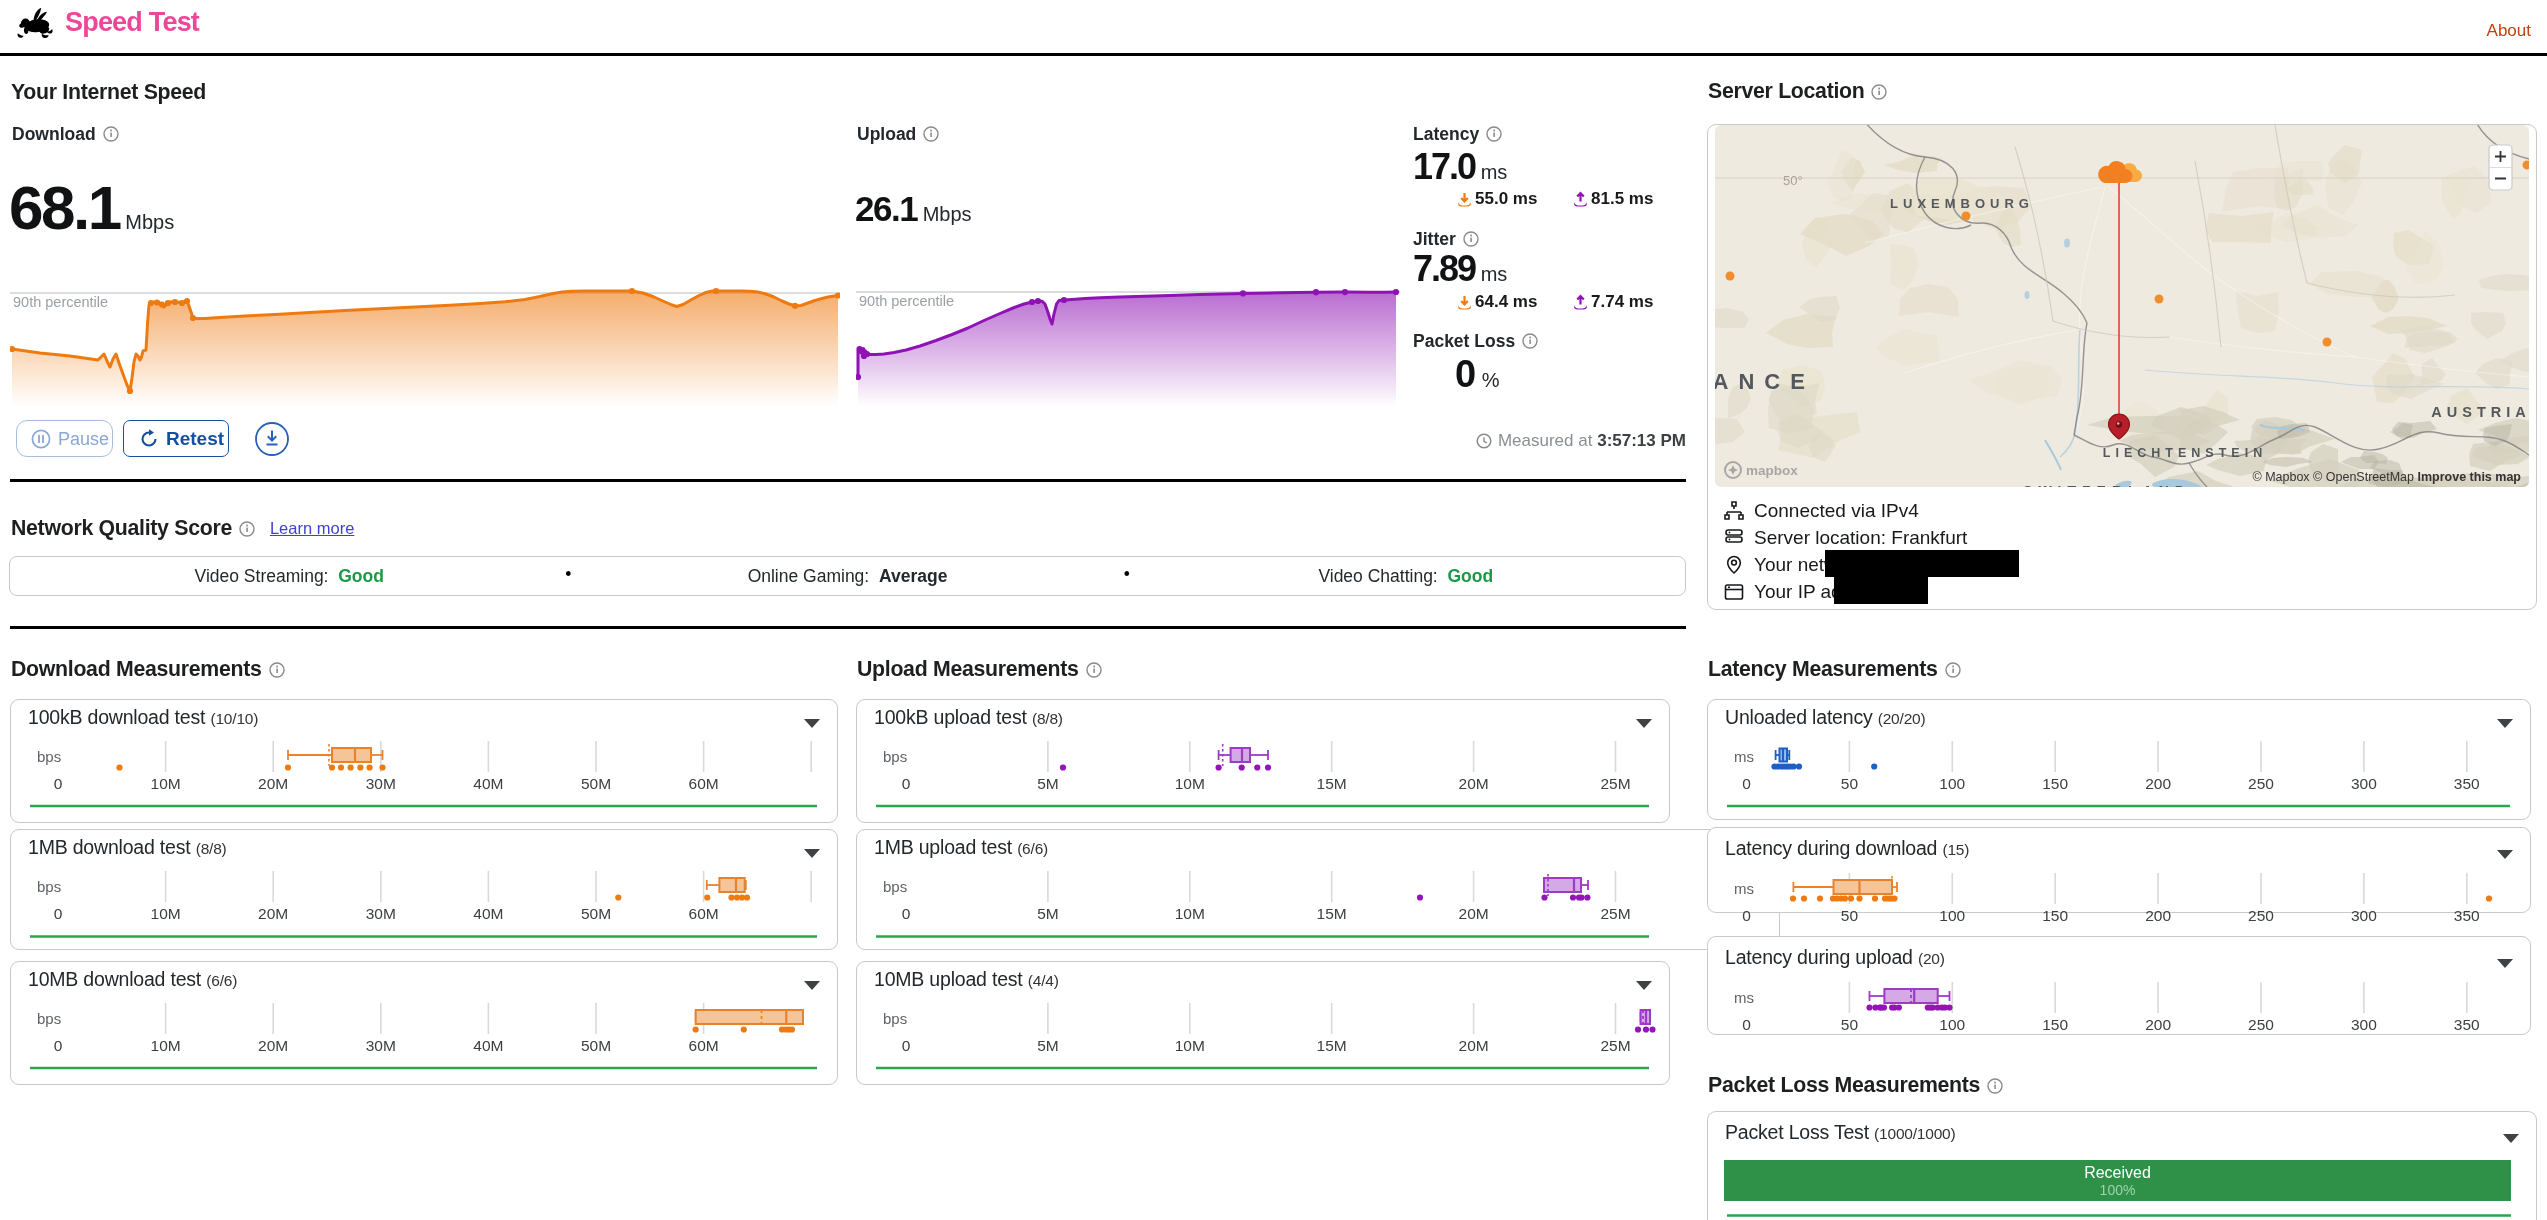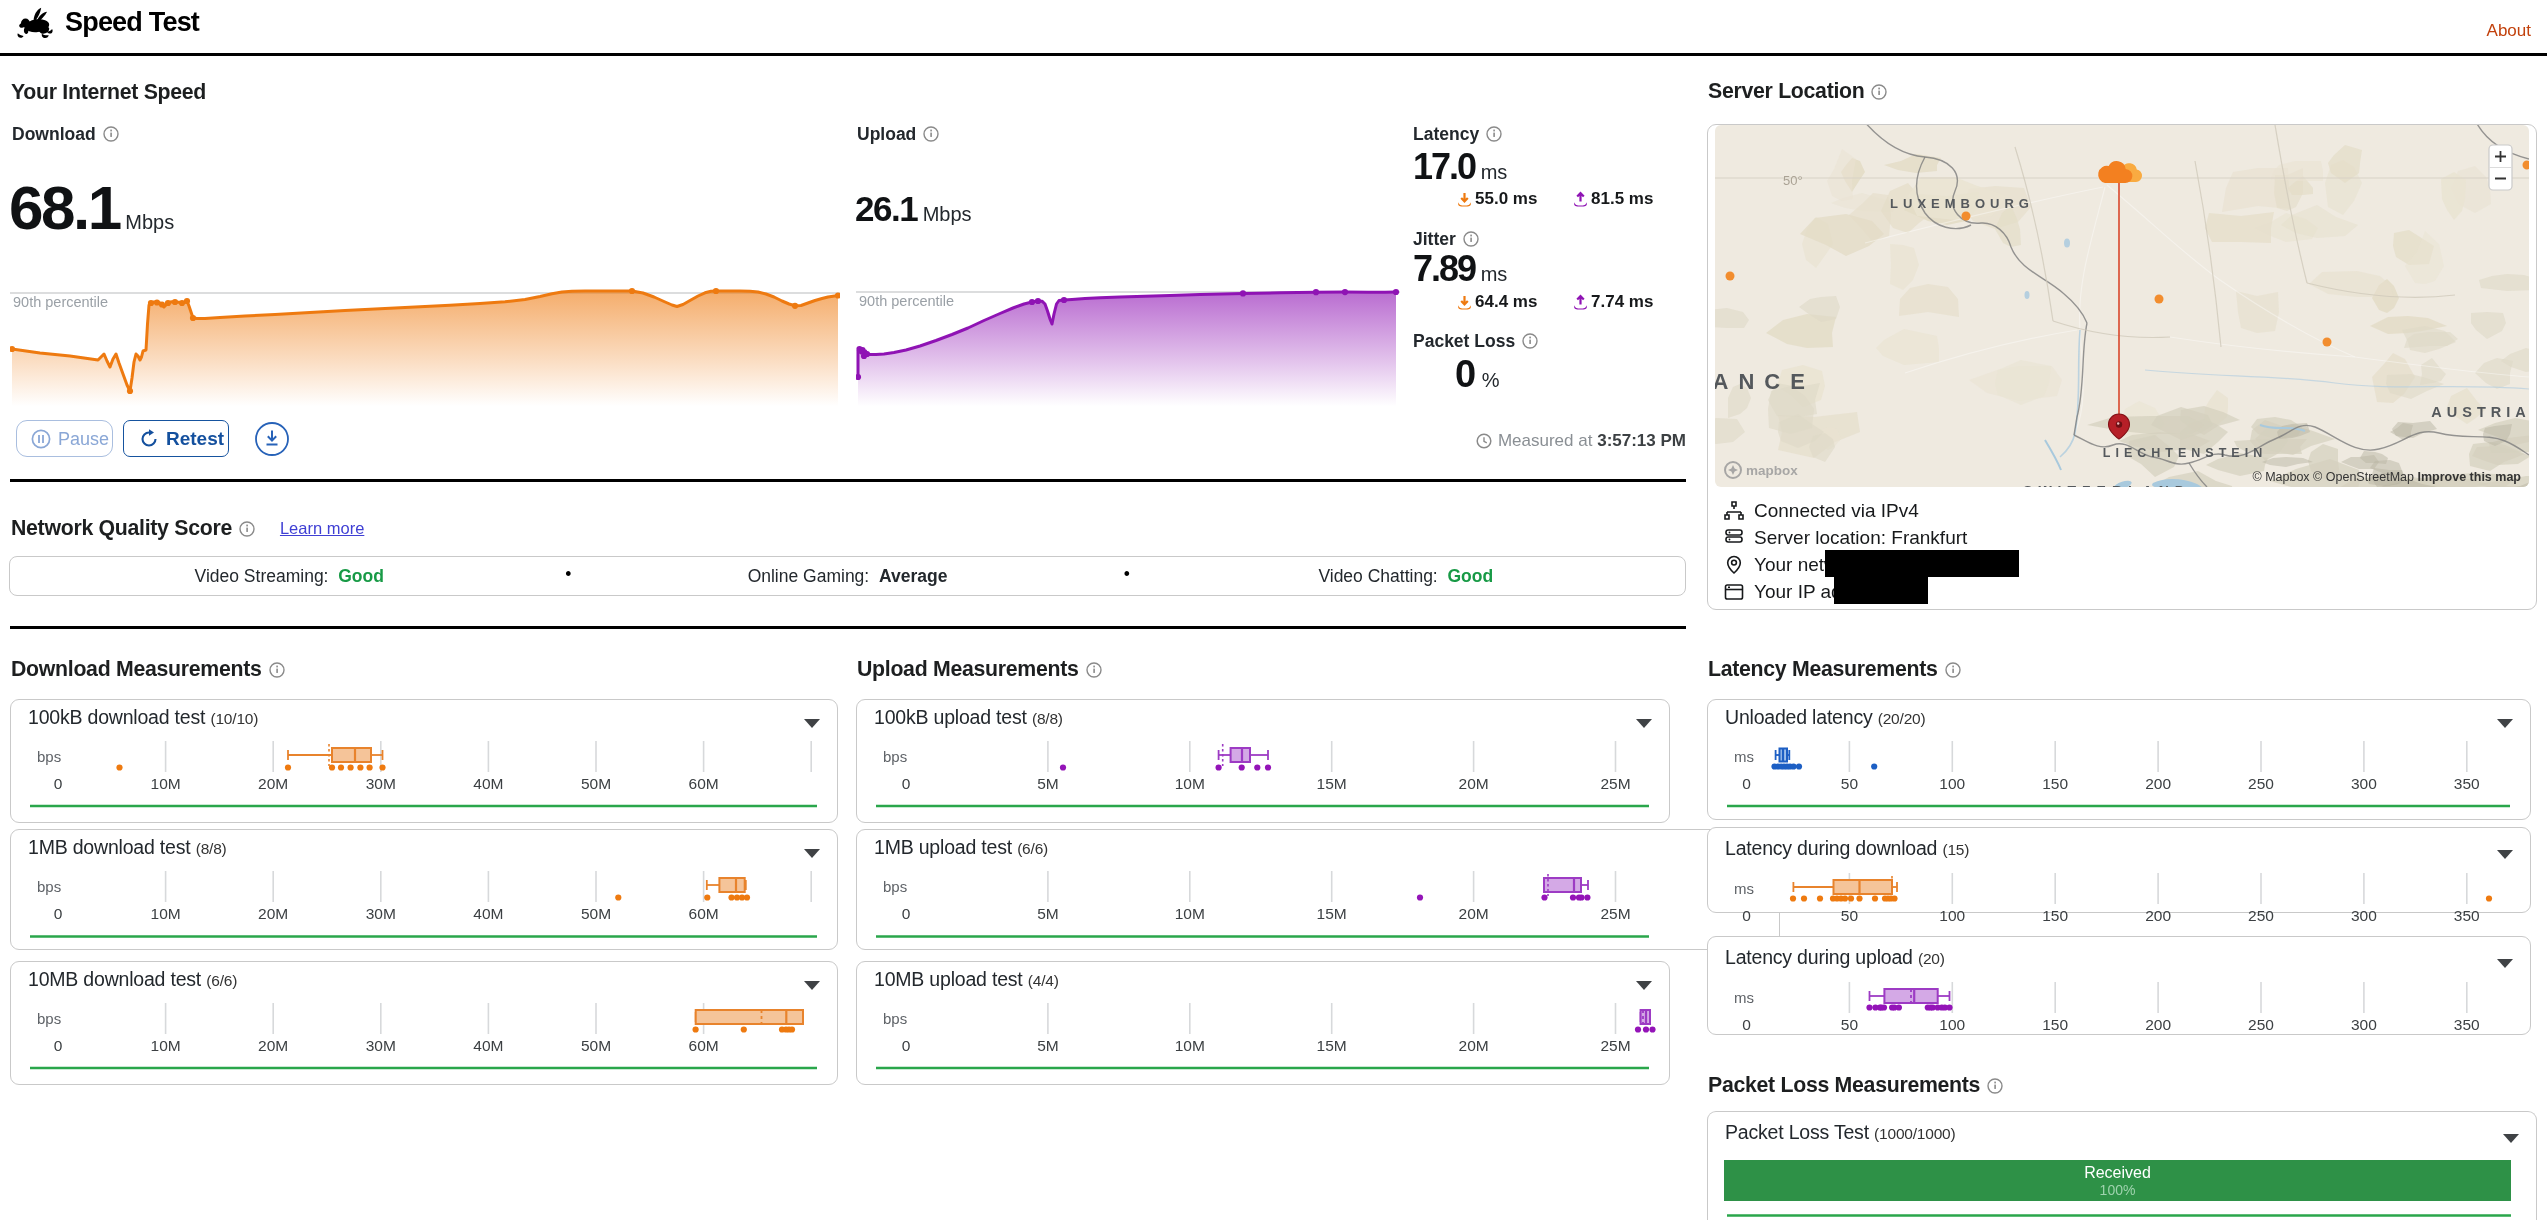--- a/index.html
+++ b/index.html
@@ -26,21 +26,21 @@
    <circle cx="13" cy="21.5" r="6.2"></circle>
    <ellipse cx="8.5" cy="24.5" rx="4.2" ry="3.1" transform="rotate(-22 8.5 24.5)"></ellipse>
    <ellipse cx="29" cy="25" rx="16.5" ry="8.8" transform="rotate(-7 29 25)"></ellipse>
    <path d="M12,27 C10,30.5 10.5,34.5 13,36 C14.8,37 16.3,35.8 16.8,33.8 C17.3,31.5 16.2,28.8 14.5,26.8 Z"></path>
    <ellipse cx="38.5" cy="30.5" rx="7" ry="5.2" transform="rotate(-18 38.5 30.5)"></ellipse>
    <path d="M35.5,36 C34.5,39 36.5,41.8 40,41.8 C42.8,41.8 44.3,40.2 44.8,38 C41.5,38.6 38,37.9 35.5,36 Z"></path>
    <path d="M42.5,33.5 C44.5,36 47.5,36.3 49.3,34.5 C50.4,33.2 50.4,31.2 49.4,29.6 C47.2,32.2 45,33.2 42.5,33.5 Z"></path>
    <path d="M2.5,35.5 C1.2,38.2 2.6,41.2 6,41.5 C8,41.7 9.7,40.6 10.3,39 C7.3,38.8 4.6,37.6 2.5,35.5 Z"></path>
   </g>
  </svg>
- <div class="abs" style="left:65px;top:7px;font-size:27px;font-weight:bold;color:#000000;letter-spacing:-0.8px">Speed Test</div>
+ <div class="abs" style="left:65px;top:7px;font-size:27px;font-weight:bold;color:#ec4899;letter-spacing:-0.8px">Speed Test</div>
  <div class="abs" style="right:16px;top:21px;font-size:17px;color:#c2410c">About</div>
 </div>
 <div class="abs sect" style="left:11px;top:80px">Your Internet Speed</div>
 <div class="abs lbl" style="left:12px;top:123.5px">Download<svg class="ii" width="16" height="16">
       <circle cx="8" cy="8" r="7" fill="none" stroke="#8a8a8a" stroke-width="1.4"></circle>
       <rect x="7.3" y="6.6" width="1.6" height="4.34" fill="#8a8a8a"></rect>
       <rect x="7.3" y="3.6" width="1.6" height="1.8" fill="#8a8a8a"></rect>
     </svg></div>
 <div class="abs" style="left:9px;top:172px;font-size:62px;font-weight:bold;color:#101214;letter-spacing:-2.5px;white-space:nowrap">68.1<span style="font-size:20px;font-weight:normal;letter-spacing:0;color:#23282d"> Mbps</span></div>
 <svg class="abs" style="left:10px;top:284px" width="830" height="148">
@@ -160,21 +160,21 @@
 <div class="abs" style="left:1455px;top:353px;font-size:38px;font-weight:bold;color:#101214">0<span style="font-size:20px;font-weight:normal;color:#23282d"> %</span></div>
 <div class="abs" style="right:861px;top:431px;font-size:17px;color:#8a8f94;white-space:nowrap"><svg style="display:inline-block;vertical-align:-3px;margin-right:6px" width="16" height="16">
       <circle cx="8" cy="8" r="6.8" fill="none" stroke="#8a8a8a" stroke-width="1.5"></circle>
       <path d="M8,4.2 L8,8.4 L10.8,9.9" fill="none" stroke="#8a8a8a" stroke-width="1.4"></path>
     </svg>Measured at <span style="color:#3c4043;font-weight:bold">3:57:13 PM</span></div>
 <div class="abs" style="left:10px;top:479px;width:1676px;height:3px;background:#000"></div>
 <div class="abs sect" style="left:11px;top:516px">Network Quality Score<svg class="ii" width="16" height="16">
       <circle cx="8" cy="8" r="7" fill="none" stroke="#8a8a8a" stroke-width="1.4"></circle>
       <rect x="7.3" y="6.6" width="1.6" height="4.34" fill="#8a8a8a"></rect>
       <rect x="7.3" y="3.6" width="1.6" height="1.8" fill="#8a8a8a"></rect>
-    </svg><span style="font-weight:normal;letter-spacing:0;font-size:16.5px;color:#3f3fd4;text-decoration:underline;margin-left:25px;vertical-align:1px">Learn more</span></div>
+    </svg><span style="font-weight:normal;letter-spacing:0;font-size:16.5px;color:#3f3fd4;text-decoration:underline;margin-left:15px;vertical-align:1px">Learn more</span></div>
 <div class="abs" style="left:9px;top:556px;width:1677px;height:40px;border:1.5px solid #c9c9c9;border-radius:8px">
  <span class="abs" style="left:16.67%;top:9px;transform:translateX(-50%);font-size:17.5px;color:#23282d;white-space:nowrap">Video Streaming:&nbsp; <b style="color:#189a46">Good</b></span>
  <span class="abs" style="left:33.33%;top:7px;transform:translateX(-50%);font-size:17.5px;color:#000">•</span>
  <span class="abs" style="left:50%;top:9px;transform:translateX(-50%);font-size:17.5px;color:#23282d;white-space:nowrap">Online Gaming:&nbsp; <b>Average</b></span>
  <span class="abs" style="left:66.67%;top:7px;transform:translateX(-50%);font-size:17.5px;color:#000">•</span>
  <span class="abs" style="left:83.33%;top:9px;transform:translateX(-50%);font-size:17.5px;color:#23282d;white-space:nowrap">Video Chatting:&nbsp; <b style="color:#189a46">Good</b></span>
 </div>
 <div class="abs" style="left:10px;top:626px;width:1676px;height:3px;background:#000"></div>
 <div class="abs sect" style="left:11px;top:657px">Download Measurements<svg class="ii" width="16" height="16">
       <circle cx="8" cy="8" r="7" fill="none" stroke="#8a8a8a" stroke-width="1.4"></circle>

